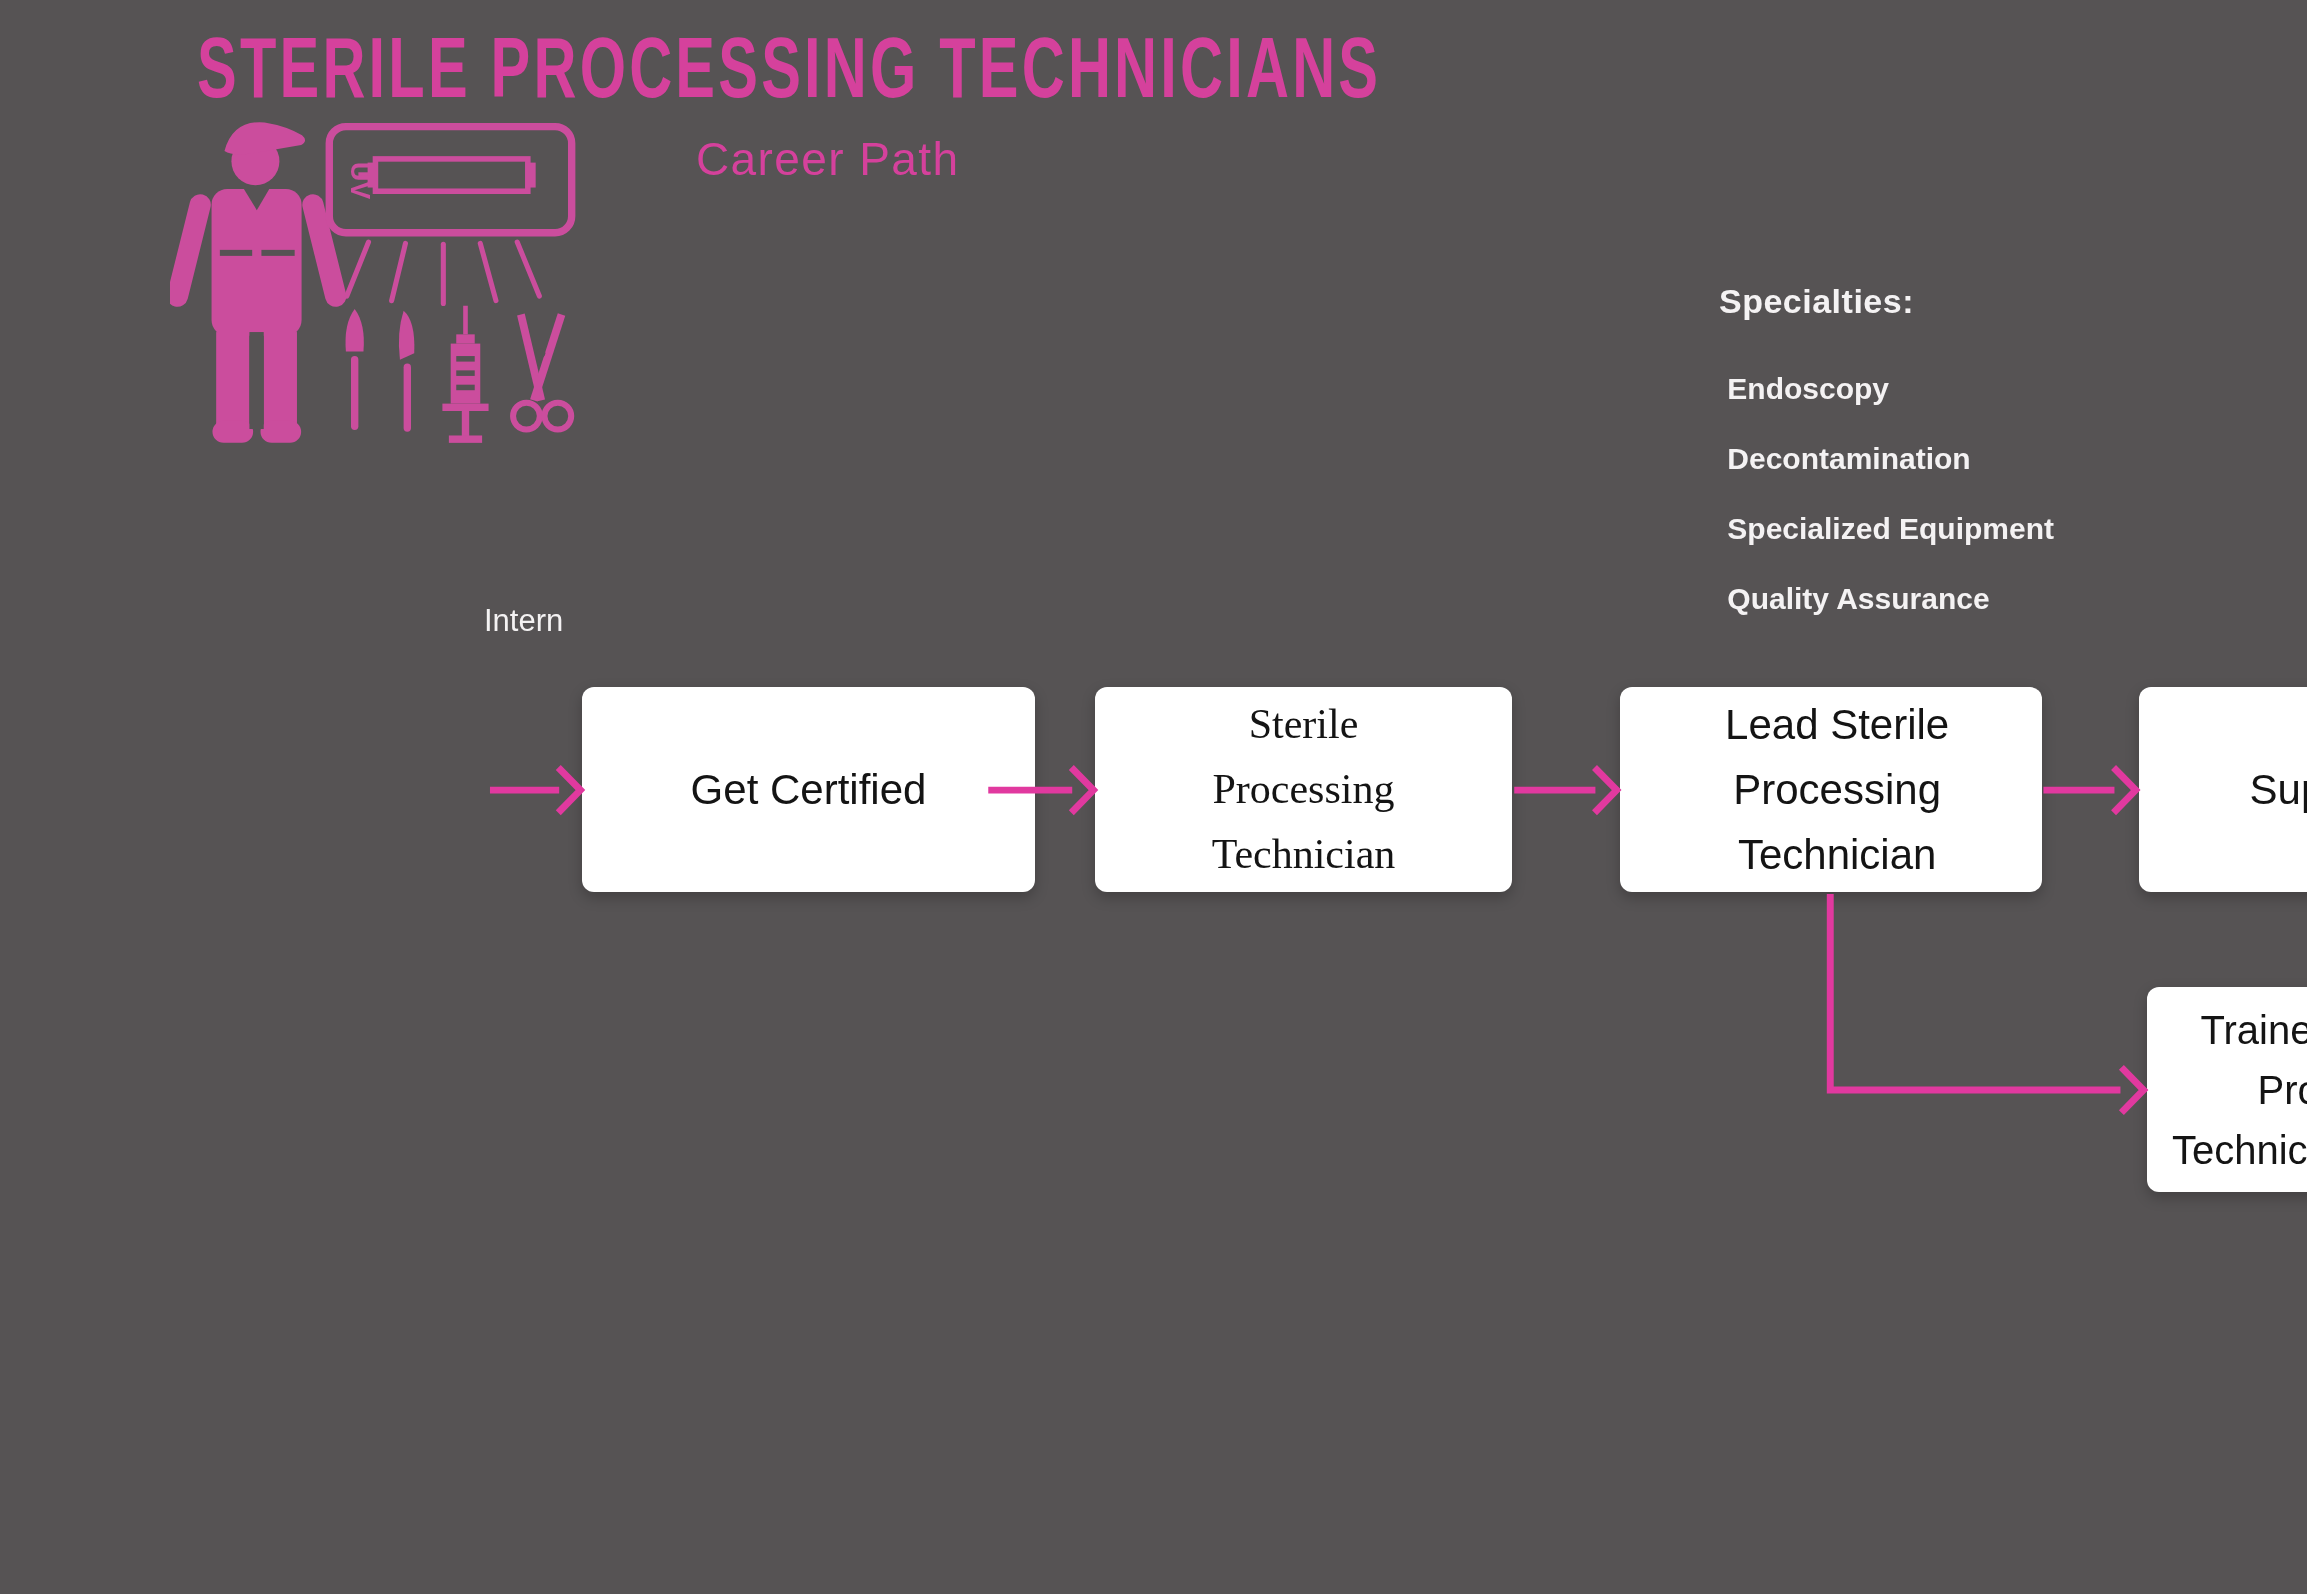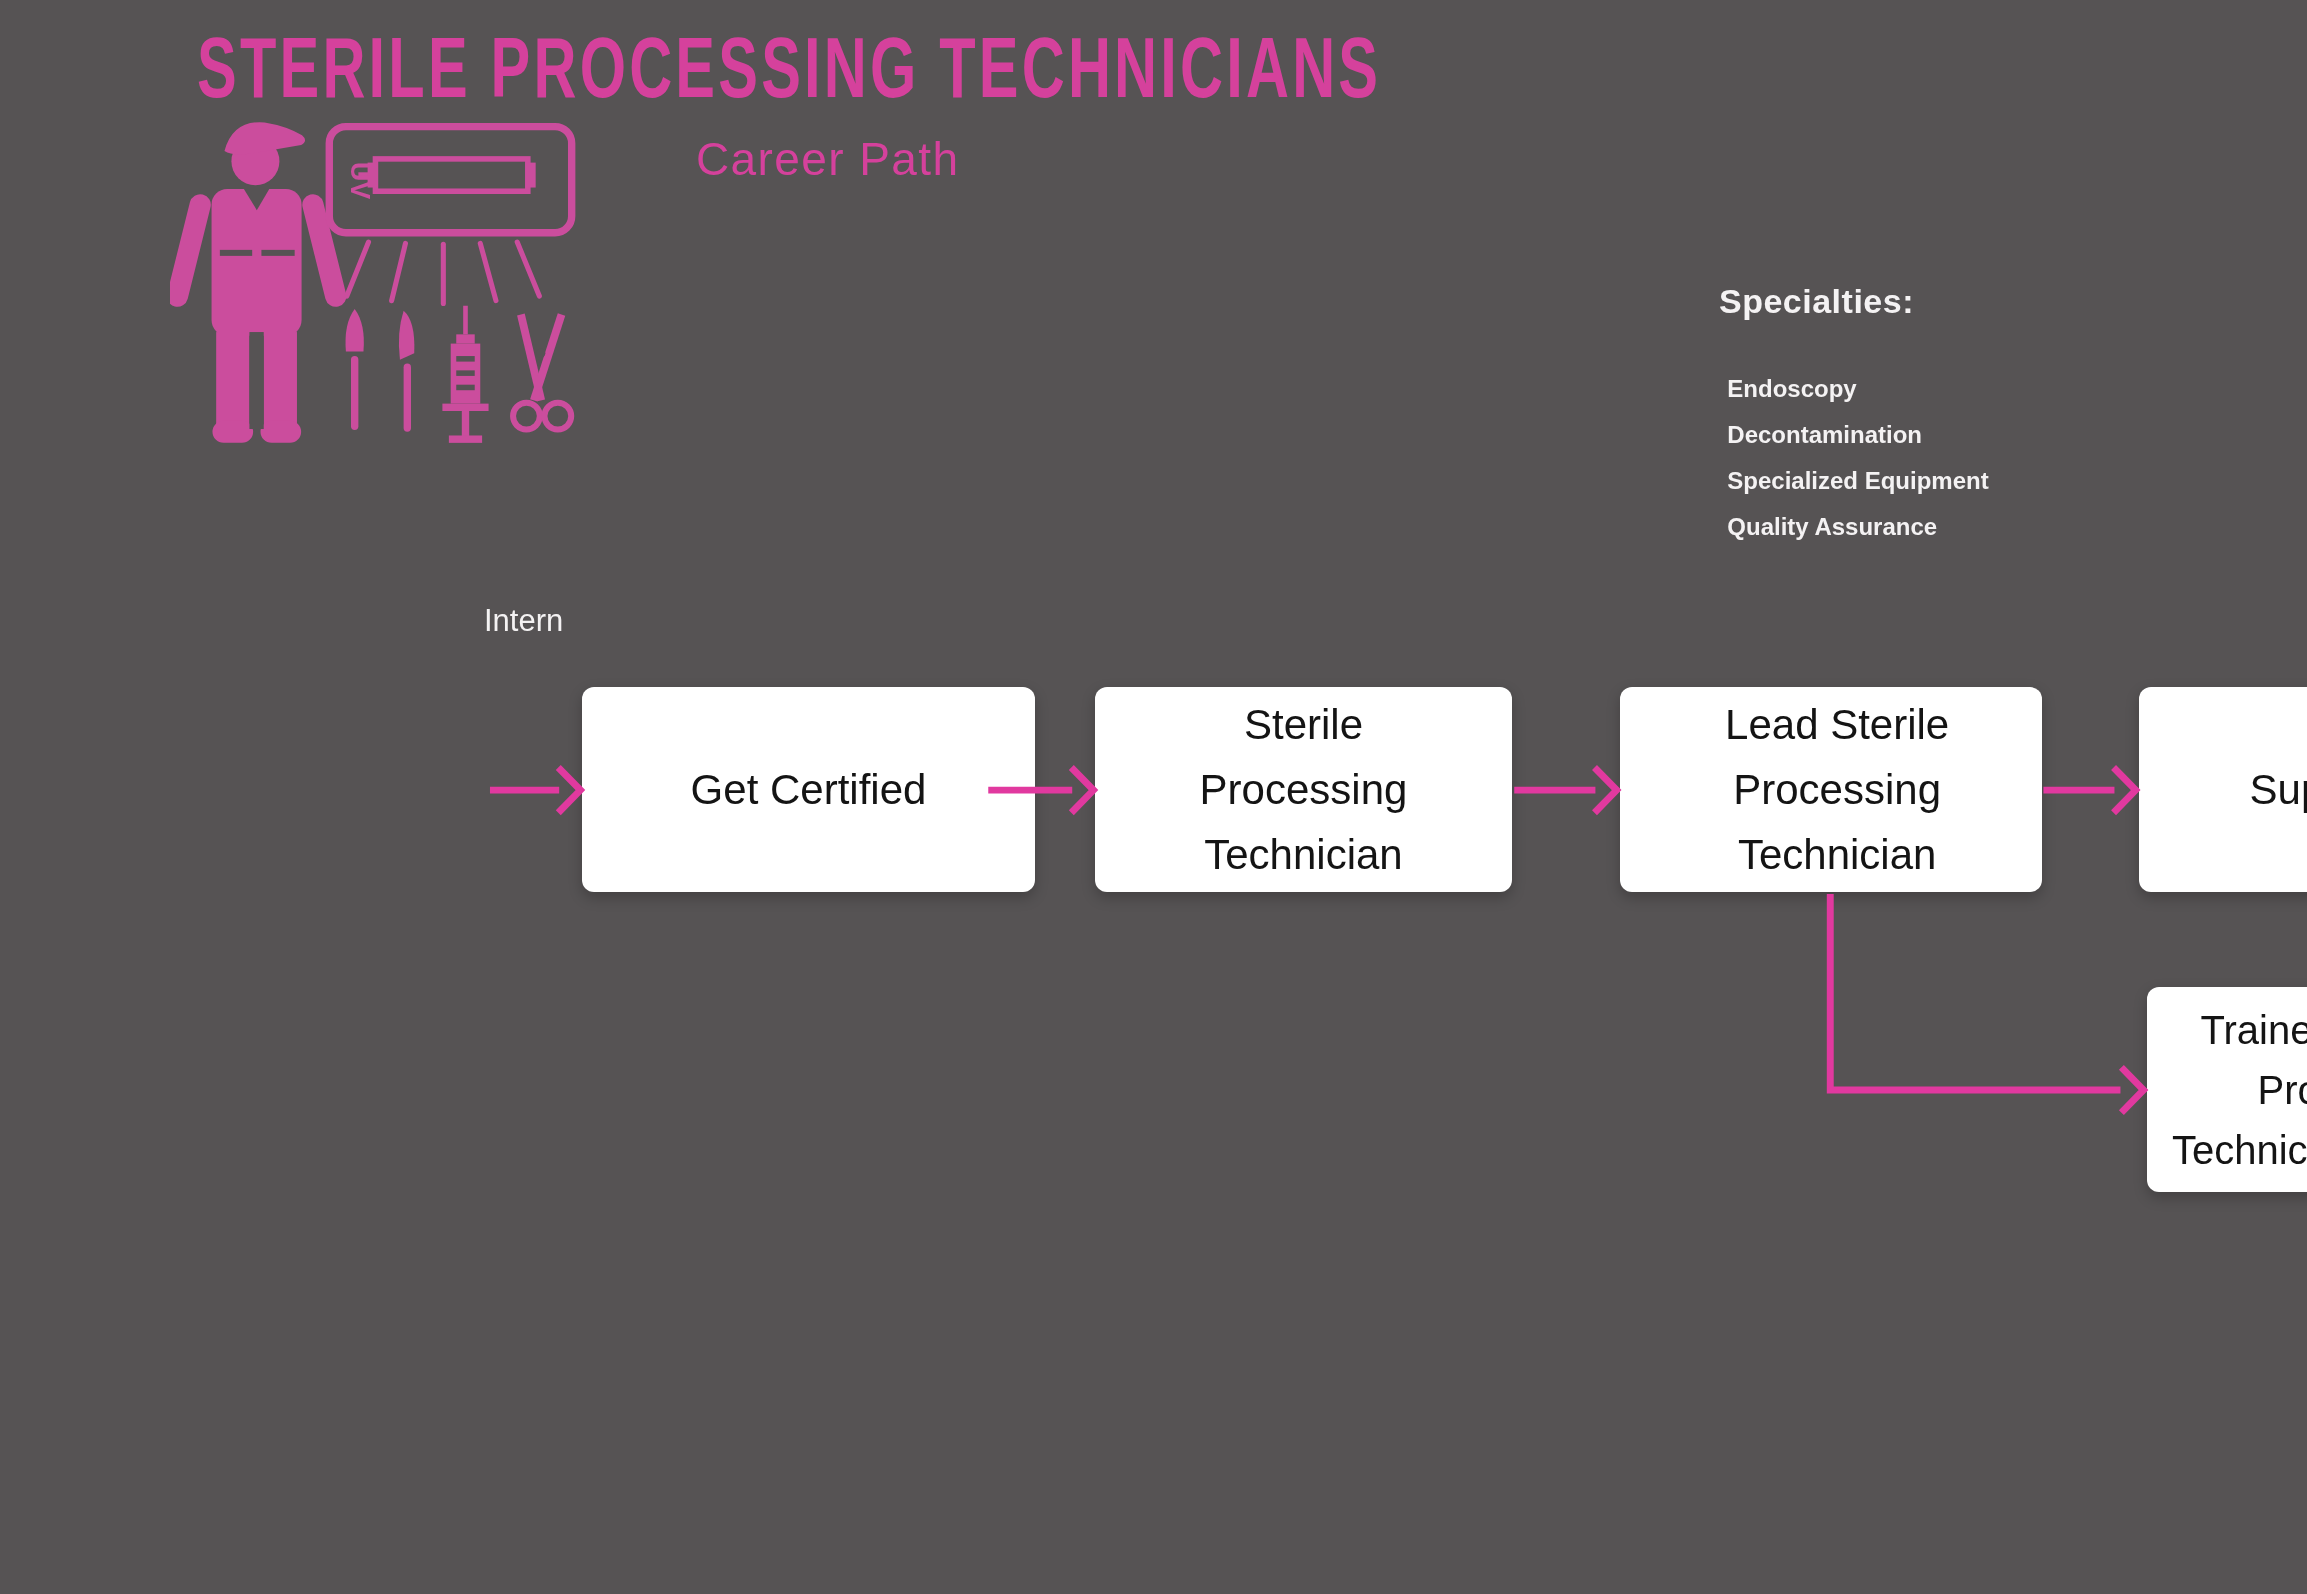--- a/index.html
+++ b/index.html
@@ -34,39 +34,39 @@
     font-size:46px;font-weight:400;letter-spacing:1.4px;line-height:1;
     color:var(--title-pink);
     white-space:nowrap;
   }
   .hero-icon{position:absolute;left:170px;top:115px;width:434px;height:351px;}
 
   .list-block{position:absolute;color:var(--light-text);}
   .specialties{left:1719px;top:281px;font-weight:bold;}
   .list-heading{font-size:34px;line-height:1.2;letter-spacing:0.5px;}
   .list-items{margin-top:44px;padding-left:8.3px;}
-  .specialties .list-item{font-size:24px;line-height:46px;white-space:nowrap;}
+  .specialties .list-item{font-size:30px;line-height:46px;white-space:nowrap;margin-top:24px;}
 
   .intern-label{
     position:absolute;left:484px;top:605px;
     font-size:31px;color:var(--light-text);line-height:1;white-space:nowrap;
   }
 
   .box{
     position:absolute;top:687px;height:205px;
     background:var(--box-bg);border-radius:12px;
     box-shadow:0 5.5px 14px rgba(0,0,0,.22);
     color:var(--box-text);
     display:flex;align-items:center;justify-content:center;
     text-align:center;font-size:42px;line-height:1.55;
     white-space:pre-line;padding:0 3.7px;
   }
   .box-1{left:71px;width:417px;}
   .box-2{left:582px;width:453px;}
-  .box-3{left:1095px;width:417px;}
+  .box-3{left:1095px;width:417px;font-family:Liberation Serif, serif;}
   .box-4{left:1620px;width:422px;padding-left:16px;}
   .box-5{left:2139px;width:422px;}
   .box-branch{left:2147px;width:419px;top:987px;height:205px;font-size:40px;line-height:1.5;}
 
   .connectors{position:absolute;left:0;top:0;width:3189px;height:1595px;pointer-events:none;}
   .connectors path{stroke:var(--arrow-pink);stroke-width:15;fill:none;}
 </style>
 </head>
 <body>
 

